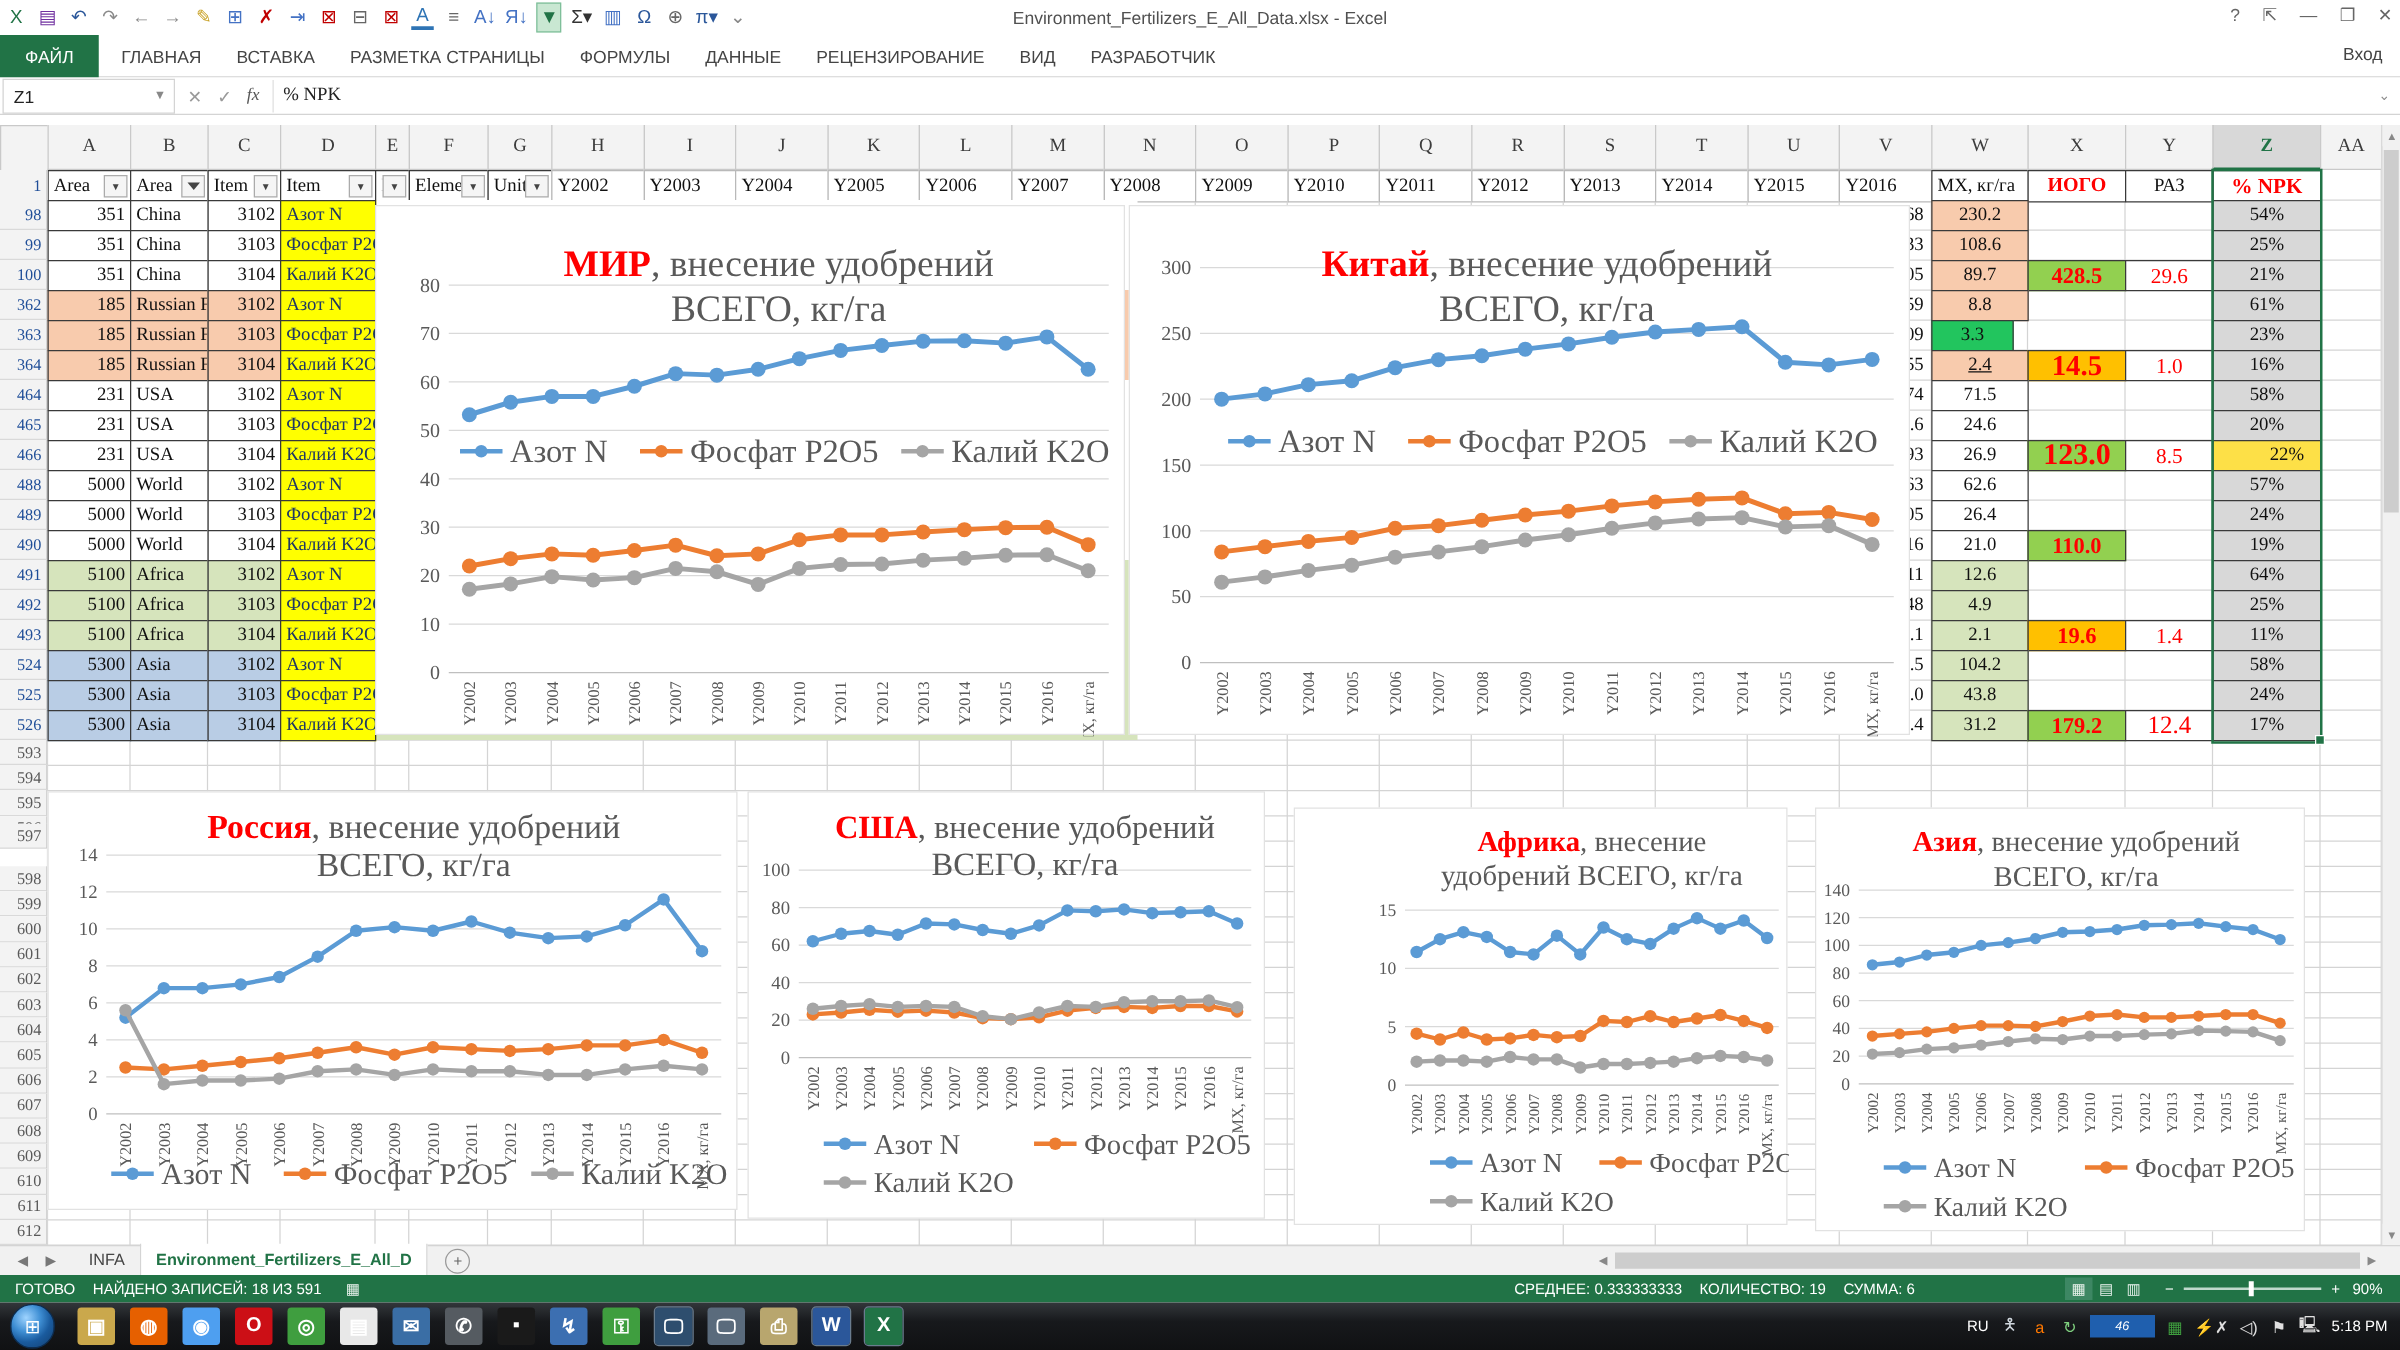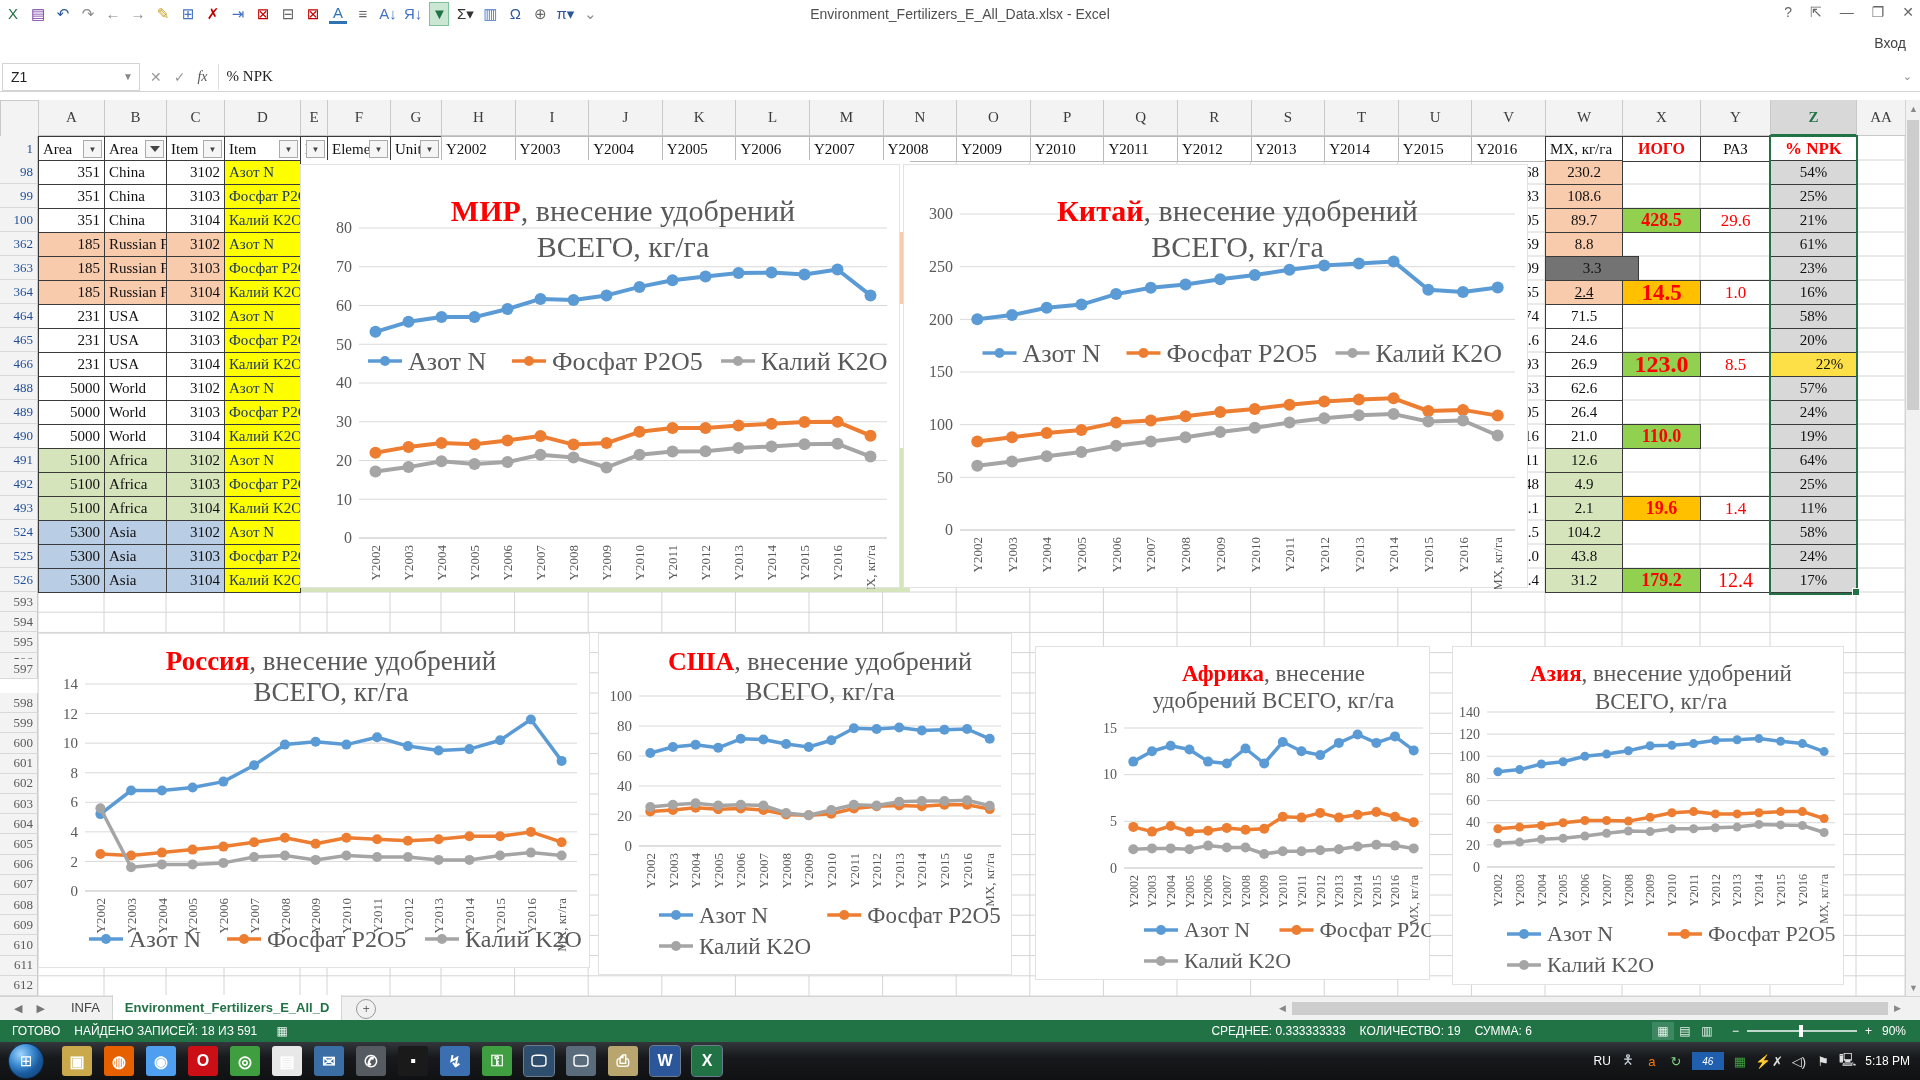--- a/index.html
+++ b/index.html
@@ -112,20 +112,33 @@
     <div id="wintitle" class="a">Environment_Fertilizers_E_All_Data.xlsx - Excel</div>
     <div id="winbtns" class="a">
         <span class="winbtn">?</span>
         <span class="winbtn">⇱</span>
         <span class="winbtn">—</span>
         <span class="winbtn">❐</span>
         <span class="winbtn">✕</span>
       </div>
   </div>
 
+  <div id="ribbon" class="a">
+    <div id="tabs">
+        <div class="rtab file">ФАЙЛ</div>
+        <div class="rtab">ГЛАВНАЯ</div>
+        <div class="rtab">ВСТАВКА</div>
+        <div class="rtab">РАЗМЕТКА СТРАНИЦЫ</div>
+        <div class="rtab">ФОРМУЛЫ</div>
+        <div class="rtab">ДАННЫЕ</div>
+        <div class="rtab">РЕЦЕНЗИРОВАНИЕ</div>
+        <div class="rtab">ВИД</div>
+        <div class="rtab">РАЗРАБОТЧИК</div>
+      </div>
+  </div>
   <div id="signin" class="a">Вход</div>
 
   <div id="fbar" class="a">
     <div id="namebox">
       <span>Z1</span>
       <span class="dd">▼</span>
     </div>
     <div id="fbtns">
       <span class="winbtn">✕</span>
       <span class="winbtn">✓</span>
@@ -394,21 +407,21 @@
       <div class="cell a bd lft itm" style="left: 224px; top: 140px; width: 77px; height: 25px; background: rgb(255, 255, 0);">Азот N</div>
       <div class="cell a num" style="left: 1471.4px; top: 140px; width: 71.6px; height: 24px; background: transparent;">.59</div>
       <div class="cell a bd ctr" style="left: 1545px; top: 140px; width: 78px; height: 25px; background: rgb(248, 203, 173);">8.8</div>
       <div class="cell a bd ctr" style="left: 1770px; top: 140px; width: 87px; height: 25px; background: rgb(216, 216, 216);">61%</div>
       <div class="a" style="left: 300px; top: 164px; width: 610px; height: 24px; background: rgb(248, 203, 173);"></div>
       <div class="cell a bd num" style="left: 38px; top: 164px; width: 67px; height: 25px; background: rgb(248, 203, 173);">185</div>
       <div class="cell a bd lft" style="left: 104px; top: 164px; width: 63px; height: 25px; background: rgb(248, 203, 173);">Russian F</div>
       <div class="cell a bd num" style="left: 166px; top: 164px; width: 59px; height: 25px; background: rgb(248, 203, 173);">3103</div>
       <div class="cell a bd lft itm" style="left: 224px; top: 164px; width: 77px; height: 25px; background: rgb(255, 255, 0);">Фосфат P2O5</div>
       <div class="cell a num" style="left: 1471.4px; top: 164px; width: 71.6px; height: 24px; background: transparent;">.09</div>
-      <div class="cell a bd ctr" style="left: 1545px; top: 164px; width: 94px; height: 25px; background: #737373;">3.3</div>
+      <div class="cell a bd ctr" style="left: 1545px; top: 164px; width: 66px; height: 25px; background: #22c55e;">3.3</div>
       <div class="cell a bd ctr" style="left: 1770px; top: 164px; width: 87px; height: 25px; background: rgb(216, 216, 216);">23%</div>
       <div class="a" style="left: 300px; top: 188px; width: 610px; height: 24px; background: rgb(248, 203, 173);"></div>
       <div class="cell a bd num" style="left: 38px; top: 188px; width: 67px; height: 25px; background: rgb(248, 203, 173);">185</div>
       <div class="cell a bd lft" style="left: 104px; top: 188px; width: 63px; height: 25px; background: rgb(248, 203, 173);">Russian F</div>
       <div class="cell a bd num" style="left: 166px; top: 188px; width: 59px; height: 25px; background: rgb(248, 203, 173);">3104</div>
       <div class="cell a bd lft itm" style="left: 224px; top: 188px; width: 77px; height: 25px; background: rgb(255, 255, 0);">Калий K2O</div>
       <div class="cell a num" style="left: 1471.4px; top: 188px; width: 71.6px; height: 24px; background: transparent;">.55</div>
       <div class="cell a bd ctr" style="left: 1545px; top: 188px; width: 78px; height: 25px; background: rgb(248, 203, 173); text-decoration: underline;">2.4</div>
       <div class="cell a bd ctr" style="left: 1622px; top: 188px; width: 79px; height: 25px; background: rgb(255, 192, 0); color: rgb(255, 0, 0); font-weight: bold; font-size: 23px;">14.5</div>
       <div class="cell a bd ctr" style="left: 1700px; top: 188px; width: 71px; height: 25px; background: rgb(255, 255, 255); color: rgb(255, 0, 0); font-size: 17px;">1.0</div>
@@ -1150,21 +1163,21 @@
         <div class="tico" style="background: rgb(184, 166, 110);">⎙</div>
         <div class="tico boxed" style="background: rgb(43, 87, 154);">W</div>
         <div class="tico boxed" style="background: rgb(33, 115, 70);">X</div>
       </div>
     <div id="tray">
       <span>RU</span>
       <span id="trayicons" style="display:flex;gap:8px;align-items:center;">
           <span class="trico" style="color: rgb(207, 214, 221);">🯅</span>
           <span class="trico" style="color: rgb(255, 120, 0);">a</span>
           <span class="trico" style="color: rgb(127, 208, 127);">↻</span>
-          <span class="trico" style="color: rgb(255, 255, 255); background: rgb(31, 95, 174); font-size: 10px; padding: 1px 8px; font-style: italic;">46</span>
+          <span class="trico" style="color: rgb(255, 255, 255); background: rgb(31, 95, 174); font-size: 10px; padding: 1px 18px; font-style: italic;">46</span>
           <span class="trico" style="color: rgb(63, 158, 63);">▦</span>
           <span class="trico" style="color: rgb(224, 224, 224);">⚡✗</span>
           <span class="trico" style="color: rgb(224, 224, 224);">◁)</span>
           <span class="trico" style="color: rgb(224, 224, 224);">⚑</span>
           <span class="trico" style="color: rgb(224, 224, 224);">🖳</span>
         </span>
       <span>5:18 PM</span>
     </div>
   </div>
 

